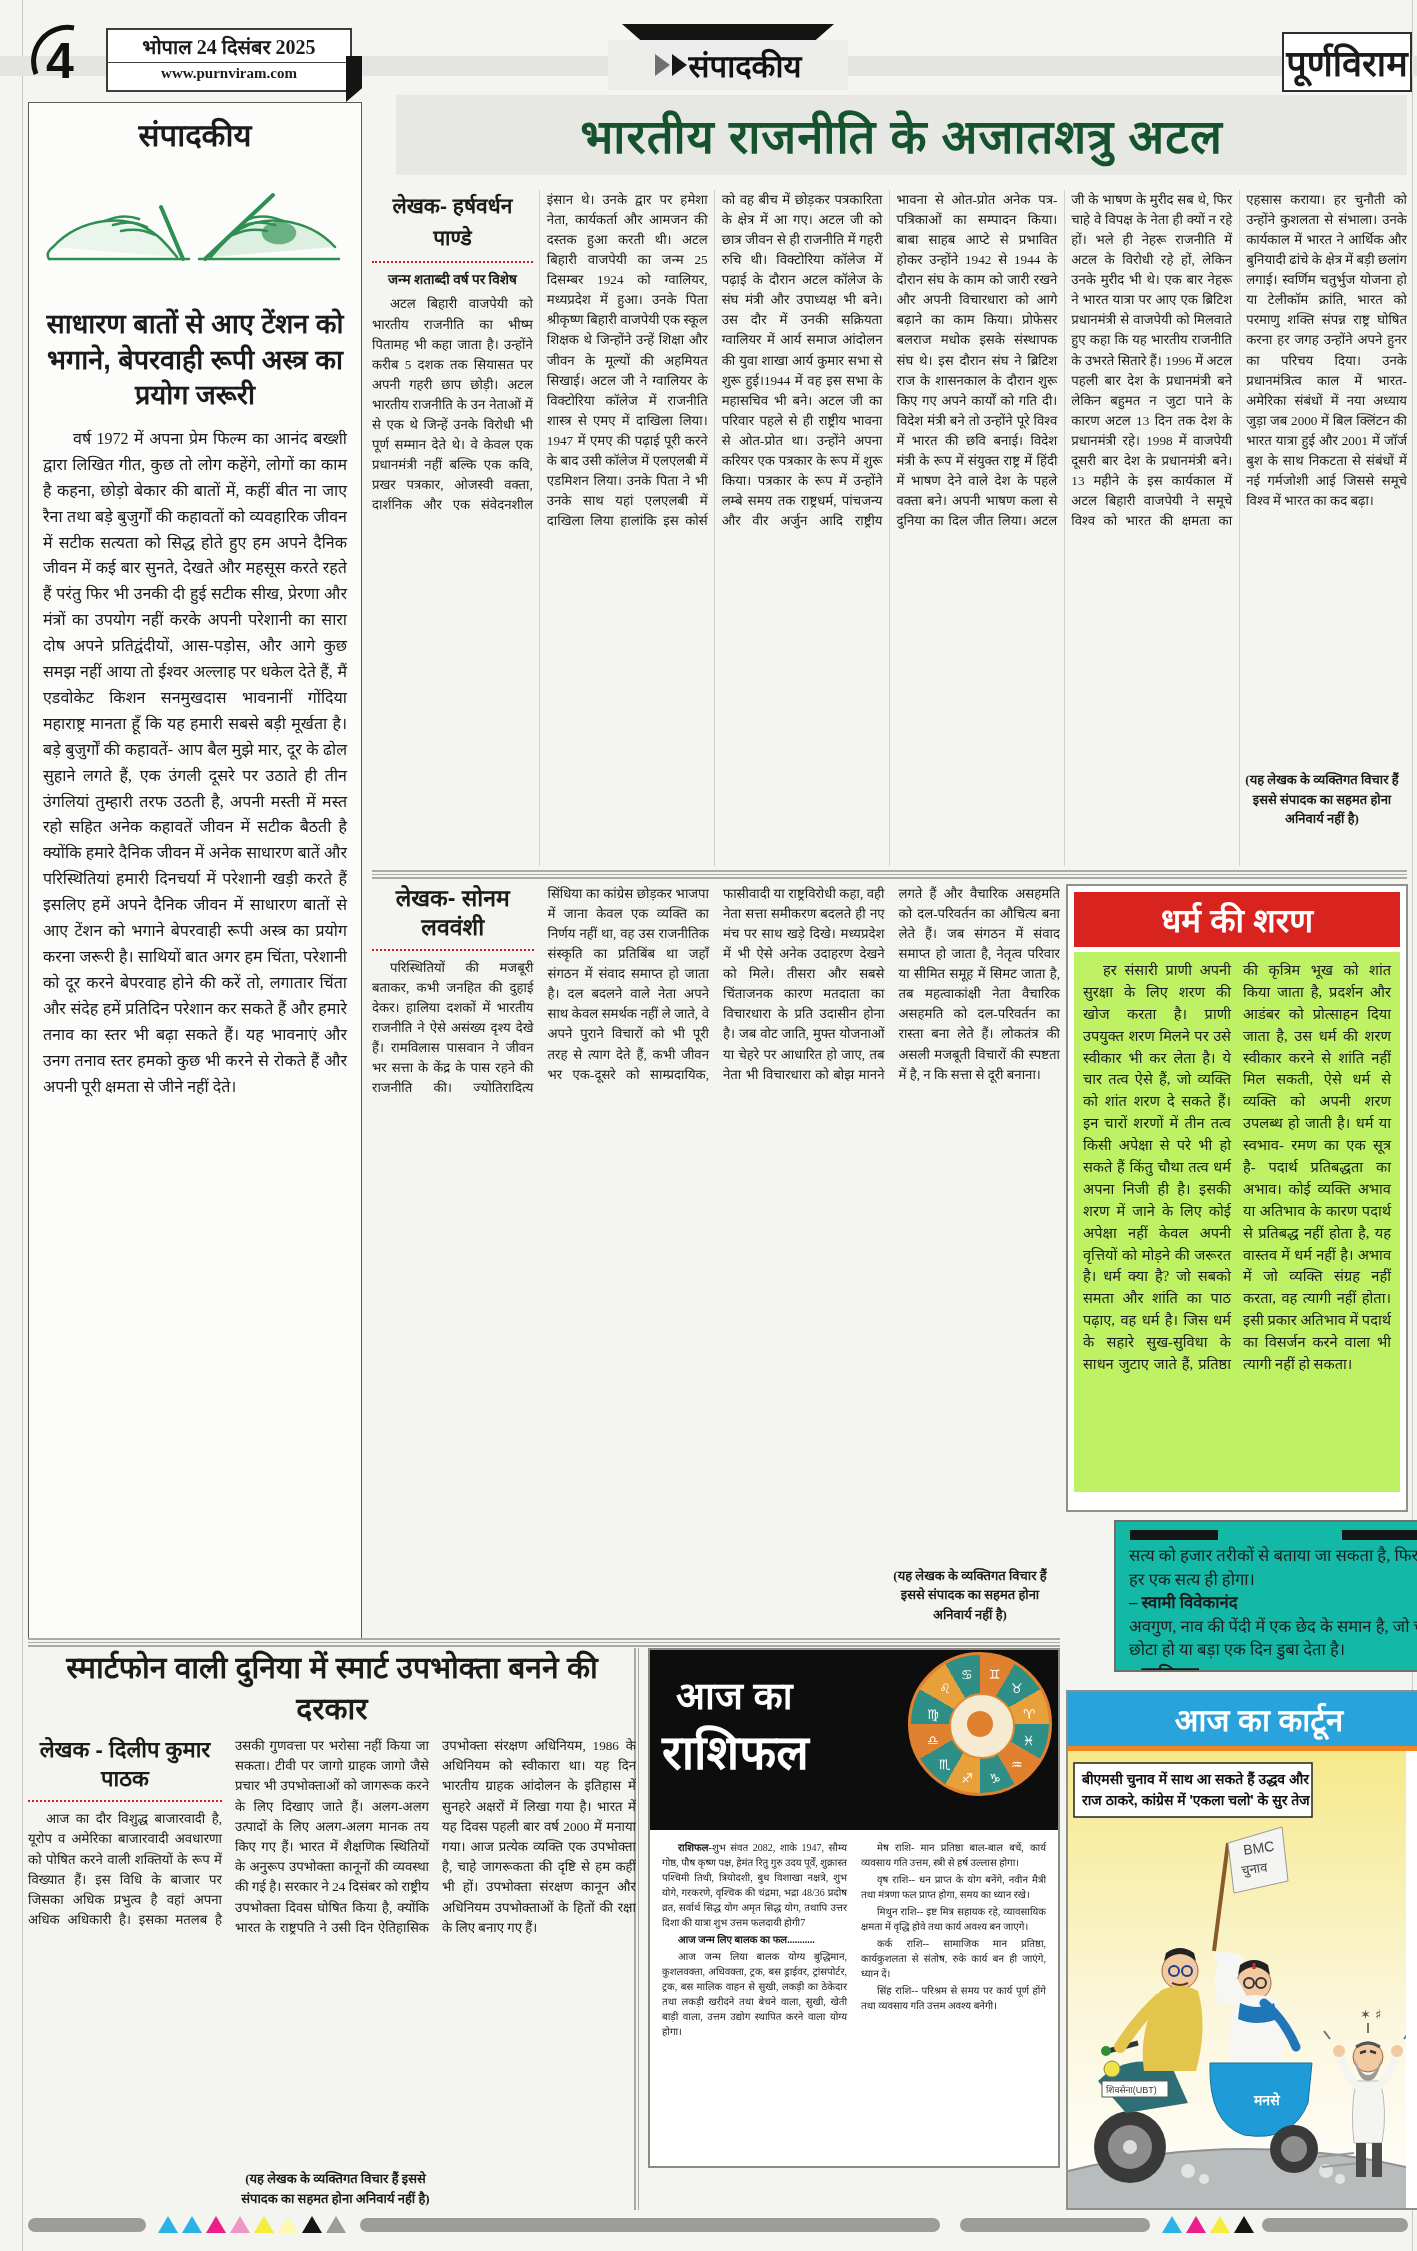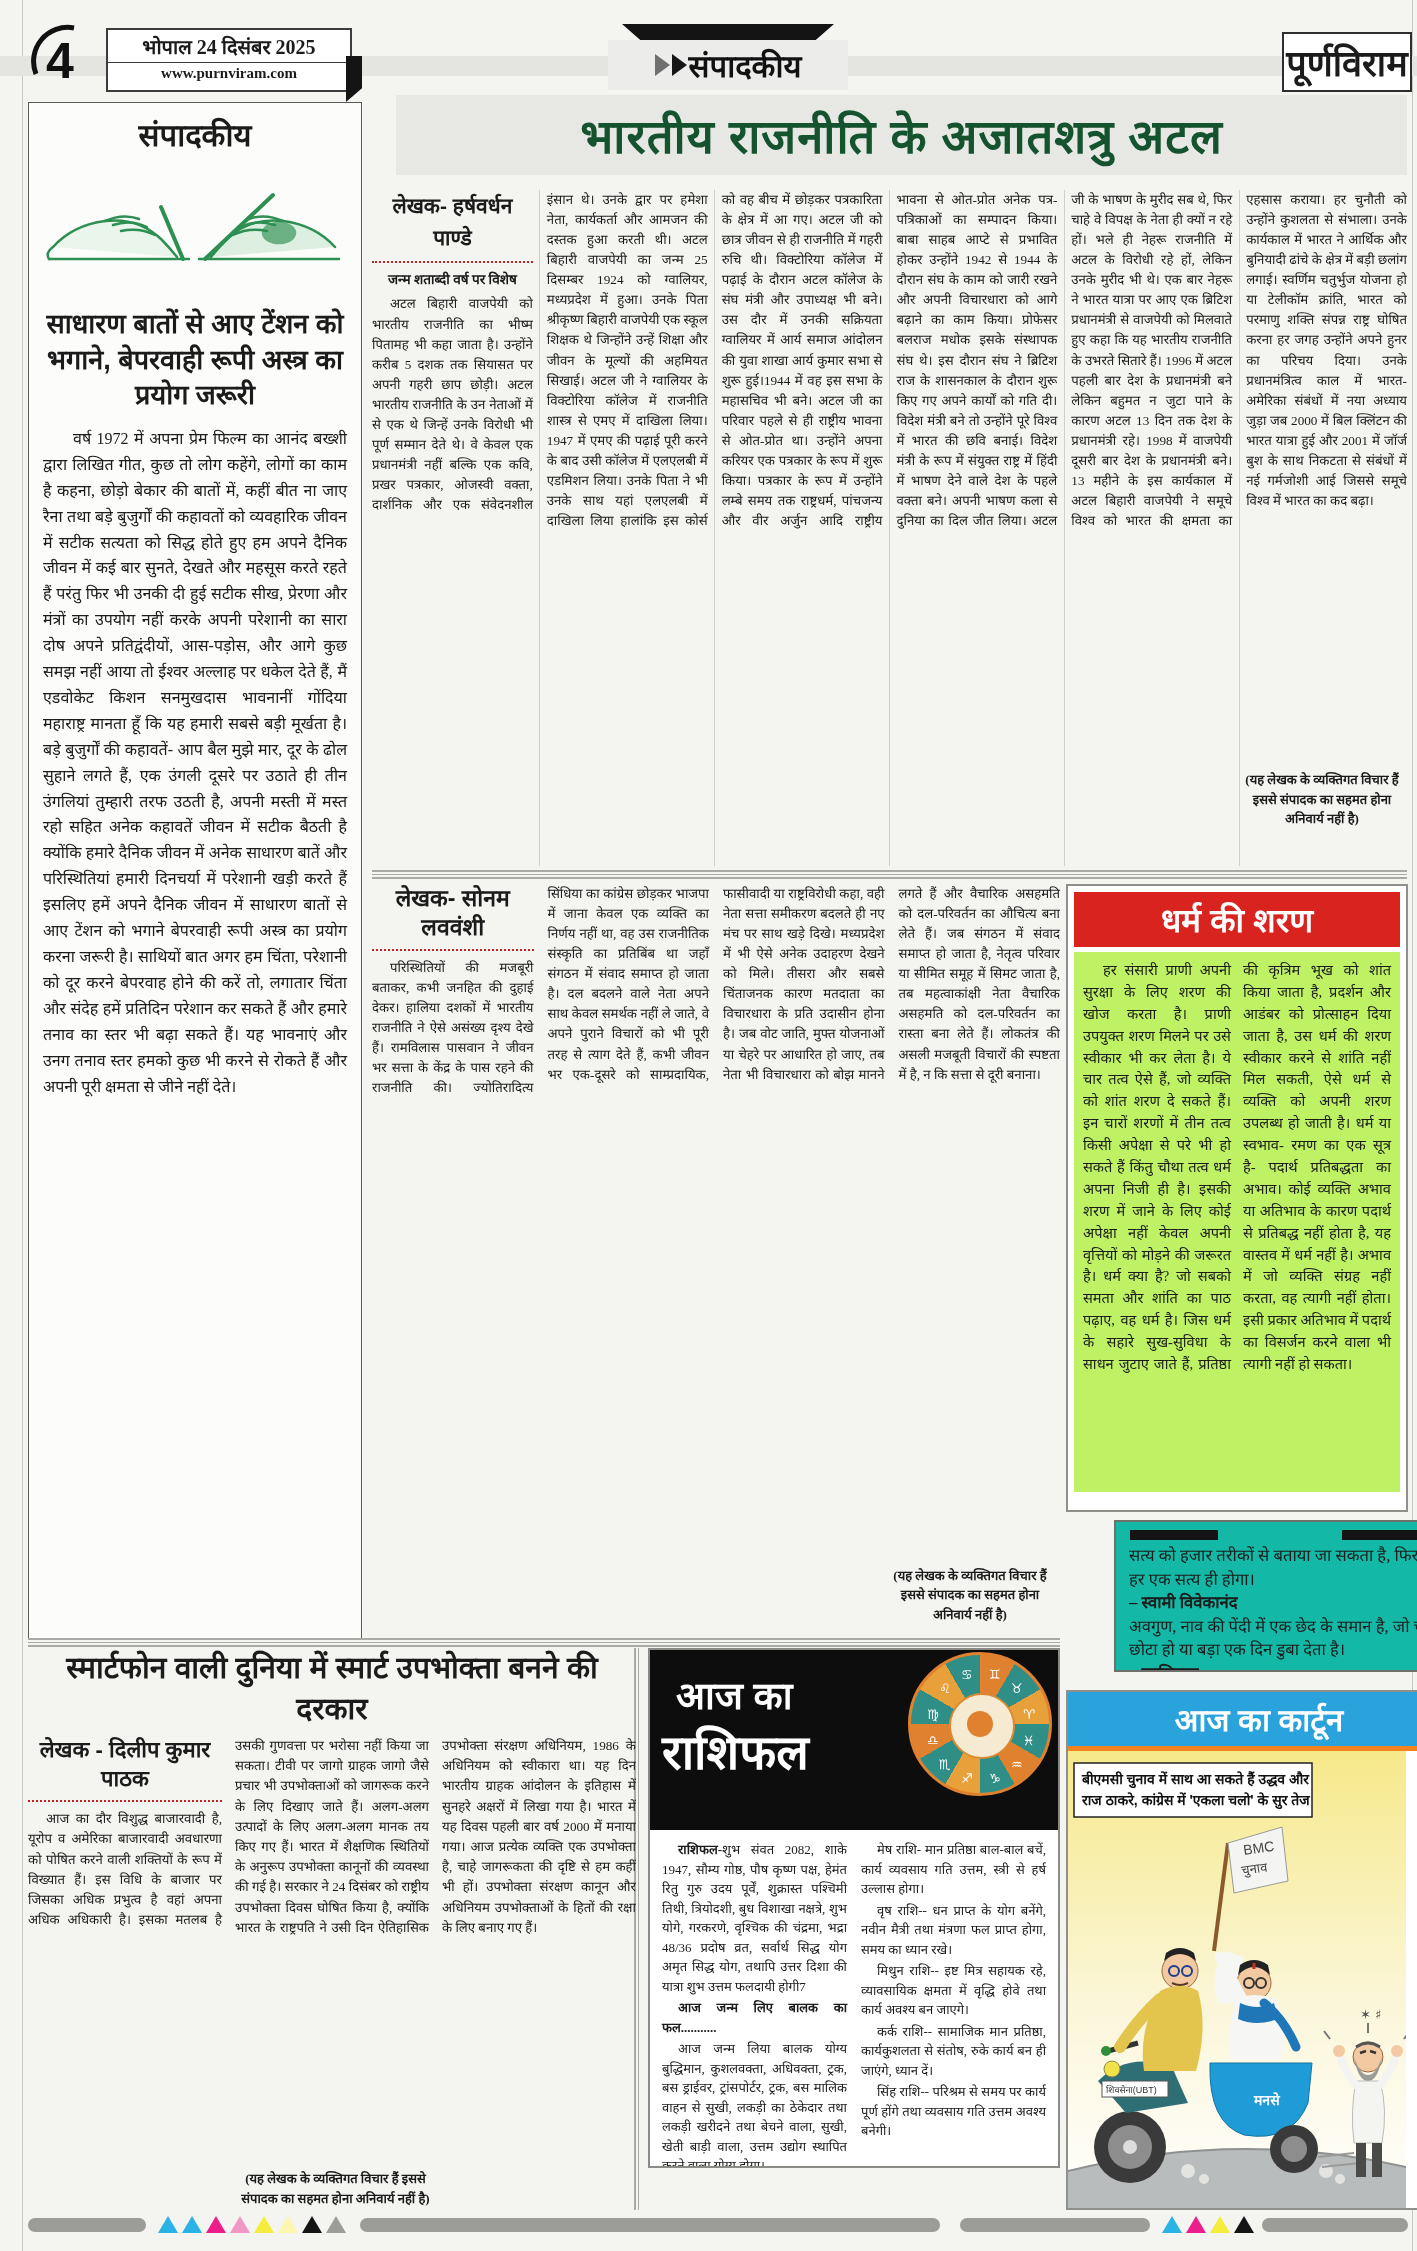--- a/index.html
+++ b/index.html
@@ -98,21 +98,21 @@
   .zwheel{position:absolute;right:6px;top:2px;width:144px;height:144px;border-radius:50%;
           border:3px solid #e0812f;box-sizing:border-box;
           background:conic-gradient(#e0812f 0 30deg,#2f8e85 30deg 60deg,#e8a03a 60deg 90deg,#2f8e85 90deg 120deg,
           #e0812f 120deg 150deg,#2f8e85 150deg 180deg,#e8a03a 180deg 210deg,#2f8e85 210deg 240deg,
           #e0812f 240deg 270deg,#2f8e85 270deg 300deg,#e8a03a 300deg 330deg,#2f8e85 330deg 360deg);}
   .zwheel .inner{position:absolute;left:50%;top:50%;width:62px;height:62px;margin:-31px 0 0 -31px;
           border-radius:50%;background:#f6ead2;border:2px solid #d98a33;}
   .zwheel .core{position:absolute;left:50%;top:50%;width:26px;height:26px;margin:-13px 0 0 -13px;
           border-radius:50%;background:#e0812f;}
   .zsym{position:absolute;color:#fff;font-size:13px;font-family:"DejaVu Sans",sans-serif;}
-  .rashi .bd{padding:10px 12px 6px 12px;column-count:2;column-gap:14px;font-size:13px;line-height:1.5;
+  .rashi .bd{padding:10px 12px 6px 12px;column-count:2;column-gap:14px;font-size:10px;line-height:1.5;
          height:352px;box-sizing:border-box;text-align:justify;overflow:hidden;}
   .rashi .bd p{margin:0 0 2px 0;text-indent:16px;}
   .rashi .bhead{font-weight:bold;text-indent:16px;}
   
   .cartoon{position:absolute;left:1066px;top:1690px;width:386px;height:520px;border:2px solid #8f8f8c;
            background:#fff;box-sizing:border-box;overflow:hidden;}
   .cartoon .hd{background:#2aa3dc;color:#fff;text-align:center;font-size:31px;font-weight:bold;padding:6px 0;
            font-family:"Liberation Sans","DejaVu Sans",sans-serif;}
   .cartoon .orange{height:5px;background:#f5831f;}
   

